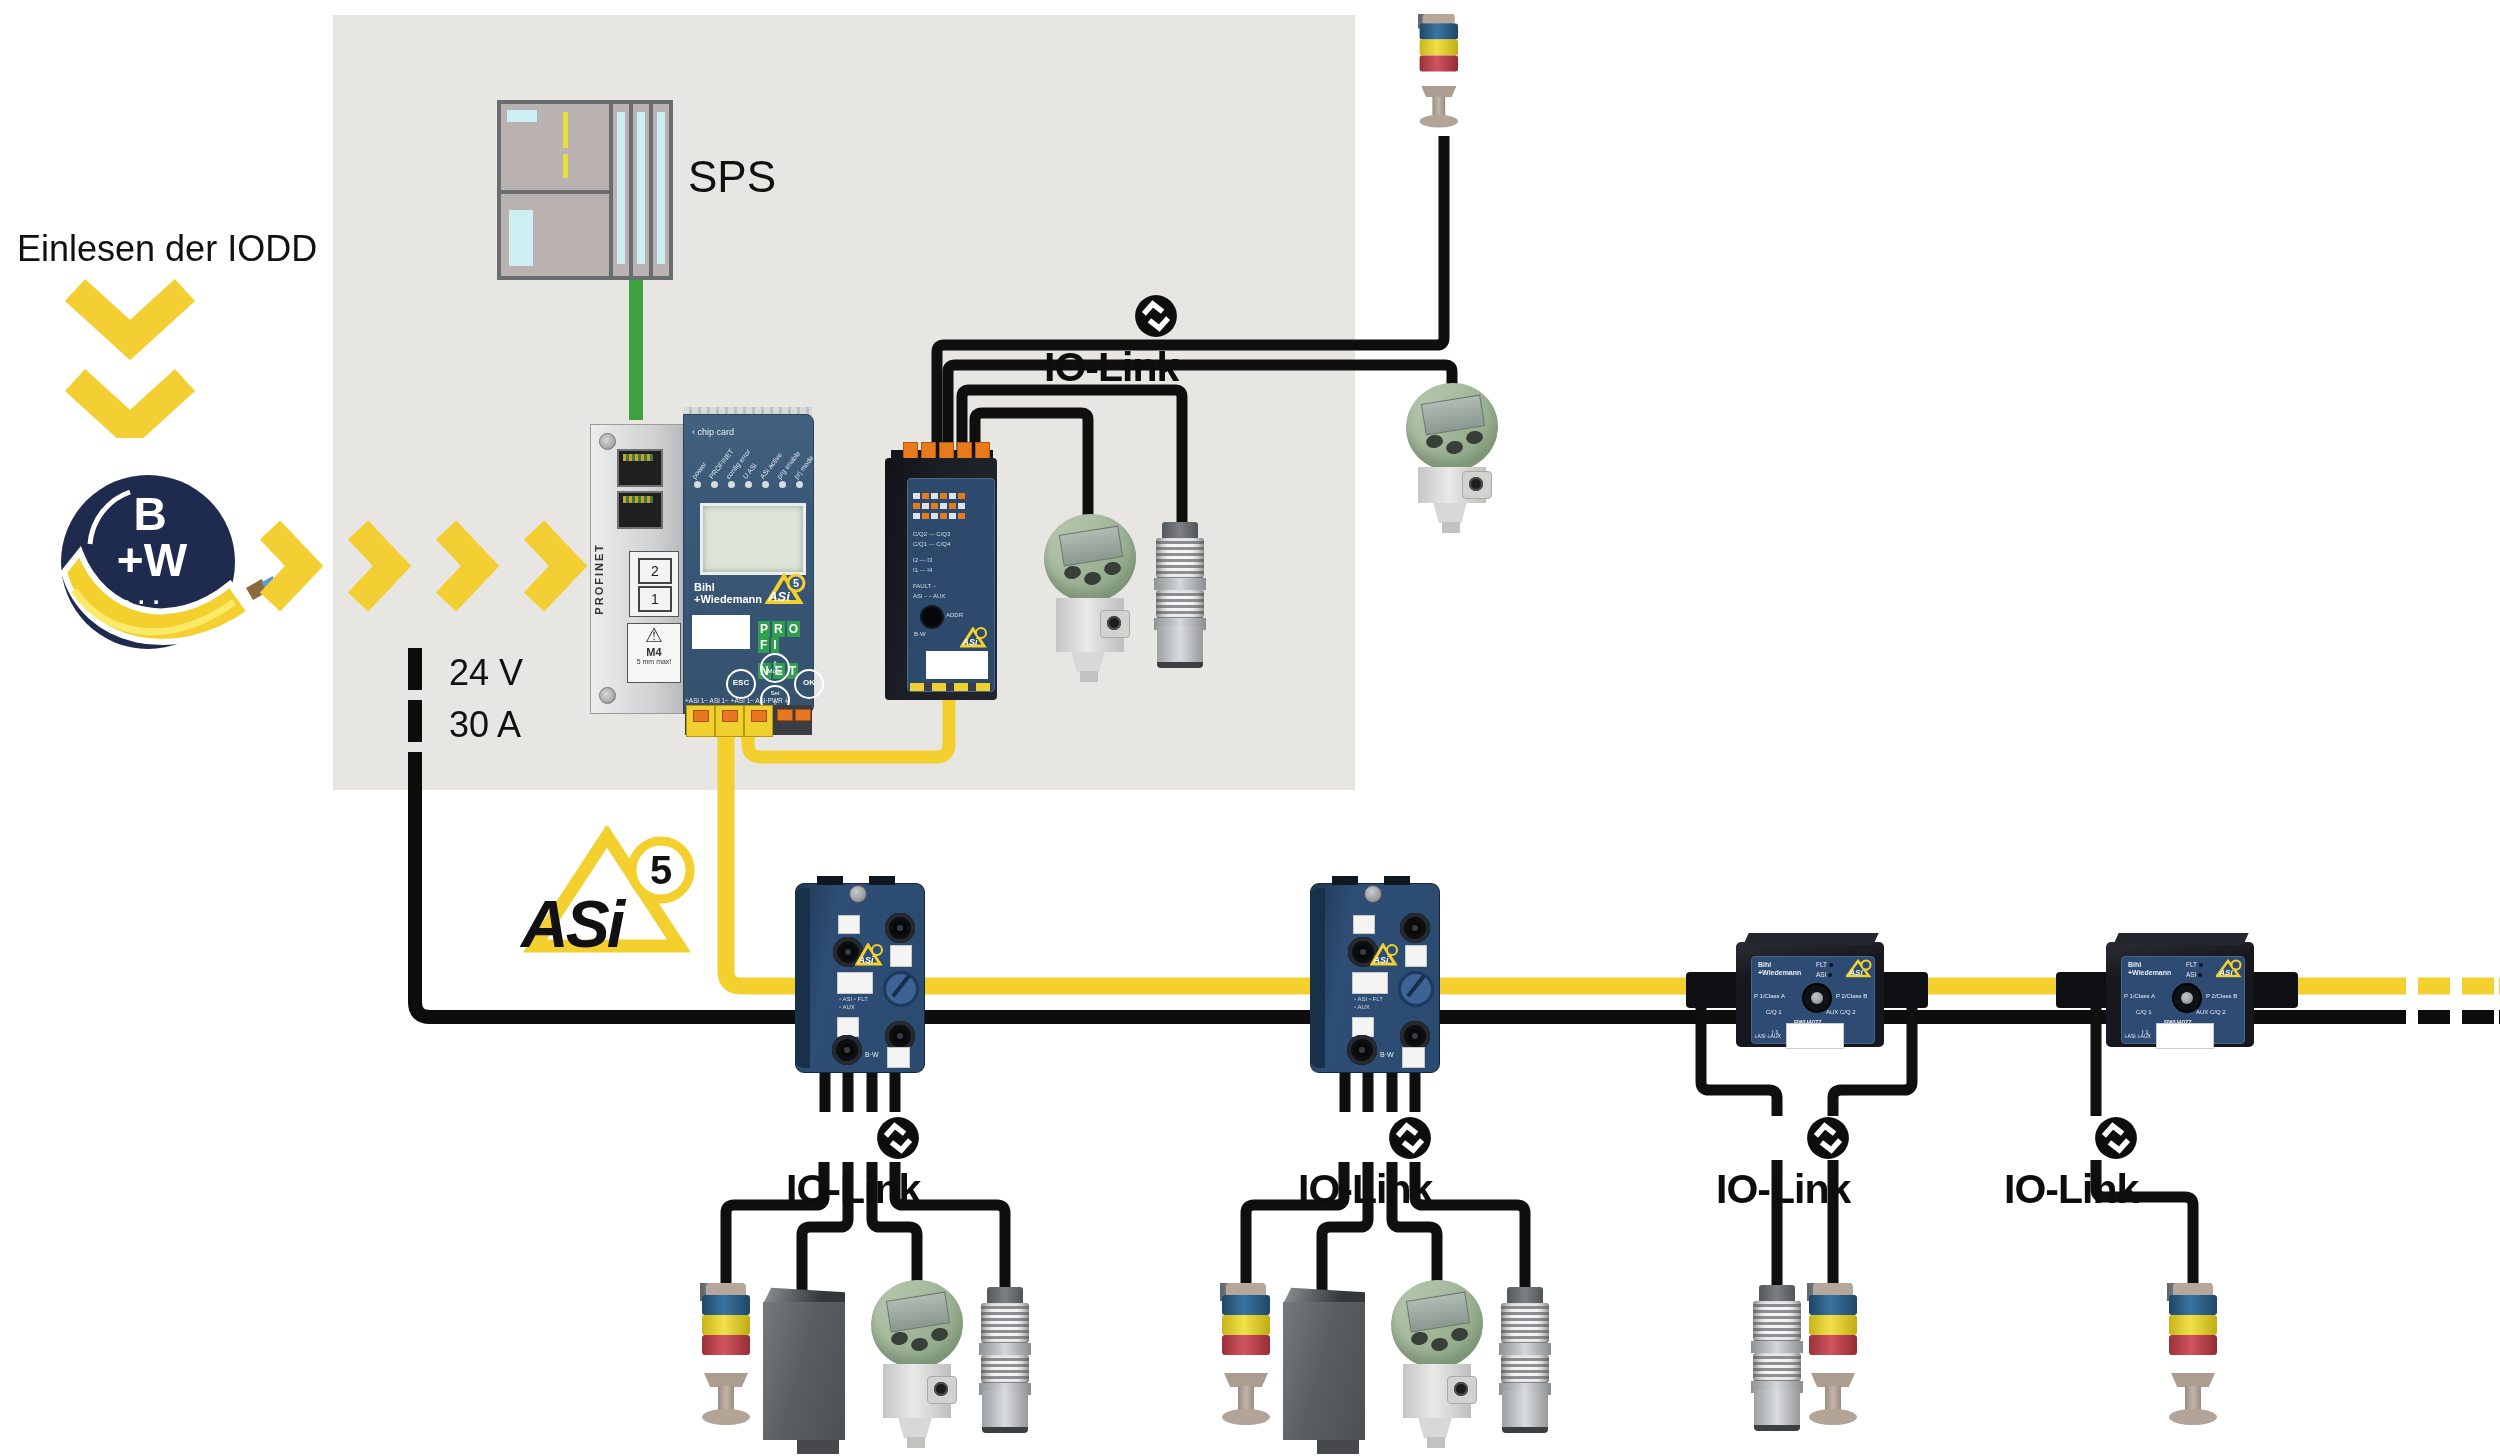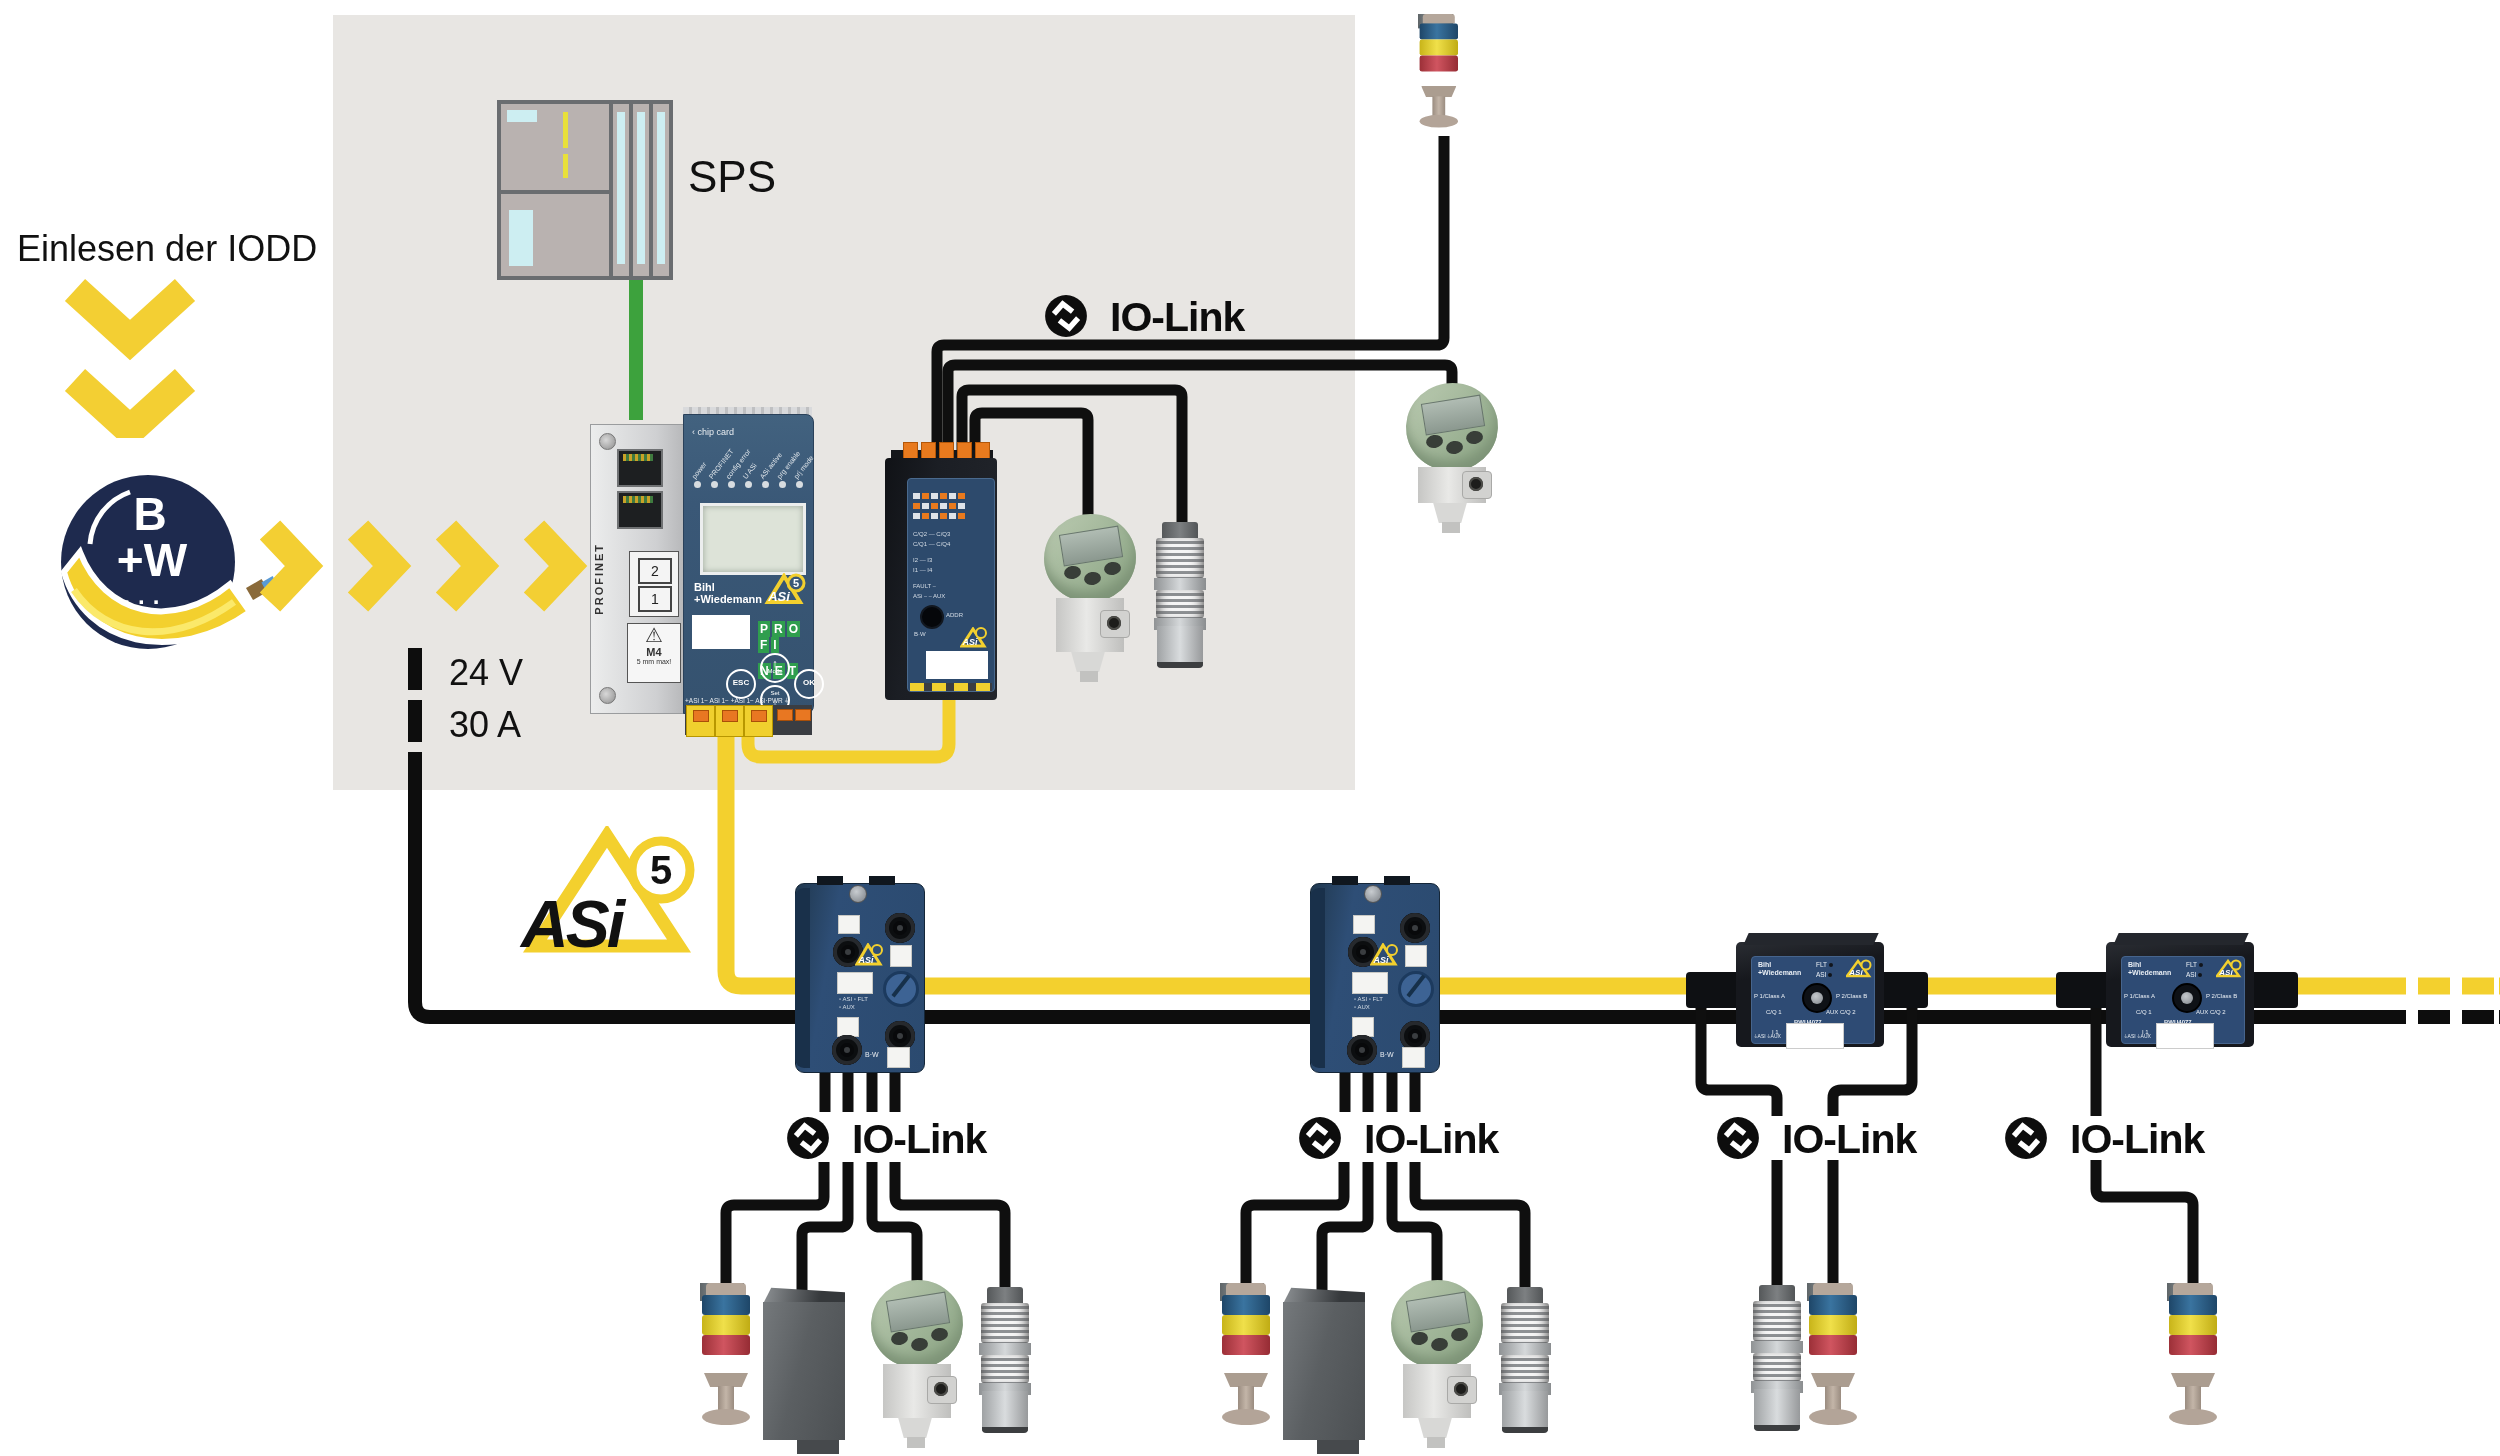--- a/index.html
+++ b/index.html
@@ -10,21 +10,21 @@
   .cabinet-title{left:770px;top:78px;width:430px;text-align:center;font-size:46px;color:#a8a2a1;letter-spacing:1px;}
   
   .big-label{color:#111;font-size:44px;}
   .note-label{color:#111;font-size:36px;margin-left:12px;}
   
   .sps{left:497px;top:100px;width:176px;height:180px;background:#6a6d70;}
   .sps .cell{position:absolute;background:#b9b2b0;}
   .sps .cyan{position:absolute;background:#cdeef2;}
   .sps .ymark{position:absolute;background:#e8e03a;width:5px;}
   
-  .iolink{display:flex;align-items:flex-start;gap:22px;}
+  .iolink{display:flex;align-items:flex-end;gap:6px;flex-direction:column;}
   .iolink .txt{font-size:41px;color:#0d0d0d;white-space:nowrap;letter-spacing:-1px;}
   .iolink .io{font-weight:800;}
   .iolink .rest{font-weight:600;}
   
   .gateway{left:590px;top:414px;width:222px;height:300px;}
   .gw-silver{position:absolute;left:0;top:10px;width:93px;height:288px;background:linear-gradient(90deg,#eceded,#cfd0d2 70%,#b7b8ba);border:1px solid #9a9c9e;}
   .gw-blue{position:absolute;left:93px;top:0;width:129px;height:298px;background:linear-gradient(180deg,#42627f,#3a5877 30%,#35526f);border-radius:0 8px 8px 0;border:1px solid #2a415a;}
   .gw-cap{position:absolute;left:93px;top:-7px;width:129px;height:9px;background:repeating-linear-gradient(90deg,#d9dadc 0 6px,#bfc0c2 6px 9px);}
   .rj45{position:absolute;left:26px;width:42px;height:34px;background:#1d1f21;border:2px solid #6f7173;}
   .rj45 i{position:absolute;left:4px;top:3px;width:30px;height:7px;background:repeating-linear-gradient(90deg,#c9a227 0 3px,#3f7a3f 3px 6px);}

